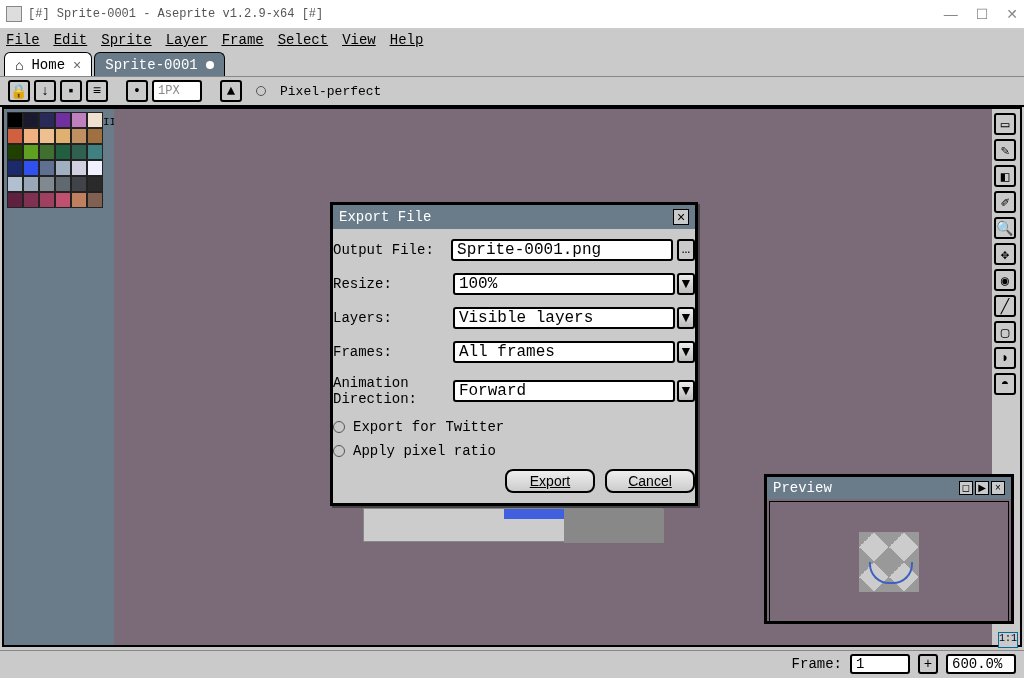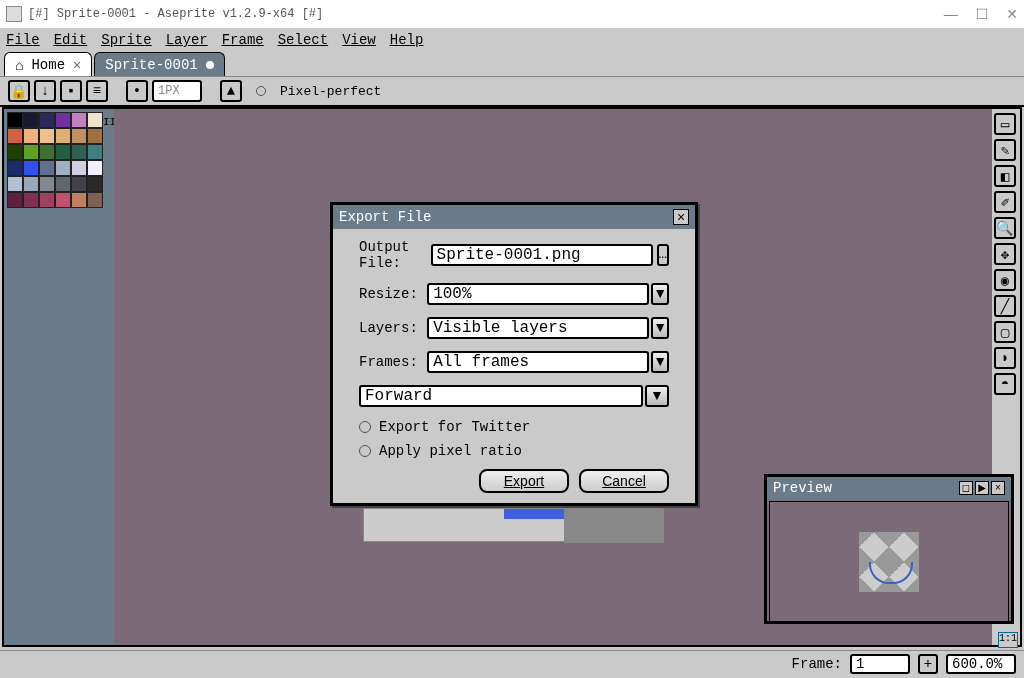--- a/index.html
+++ b/index.html
@@ -42,21 +42,21 @@
 .hex-btn { width: 100px; height: 20px; margin-top: 4px; background: #000; color: #fff; border: 2px solid #fff; border-radius: 10px; text-align: center; font-size: 12px; line-height: 16px; }
 
 .canvas { flex: 1; background: #7b6b78; position: relative; }
 
 .righttools { width: 28px; background: #cacaca; display: flex; flex-direction: column; gap: 4px; padding: 4px 2px; }
 .rtool { width: 22px; height: 22px; border: 2px solid #000; border-radius: 3px; background: #cacaca; display: flex; align-items: center; justify-content: center; cursor: pointer; }
 
 .dialog { position: absolute; left: 330px; top: 202px; width: 368px; background: #cacaca; border: 3px solid #000; box-shadow: 2px 2px 0 #444; }
 .dialog .dtitle { height: 24px; background: #6a7b8a; color: #fff; display: flex; align-items: center; padding: 0 6px; justify-content: space-between; }
 .dialog .dtitle .close { width: 16px; height: 16px; background: #cacaca; border: 1px solid #000; font-family: Arial; text-align: center; line-height: 14px; color: #000; cursor: pointer; }
-.dialog .body { padding: 10px 26px; }
+.dialog .body { padding: 10px 0; }
 .drow { display: flex; align-items: center; margin-bottom: 12px; }
 .drow .lbl { width: 170px; }
 .drow .inp { flex: 1; height: 22px; background: #fff; border: 2px solid #000; border-radius: 3px; padding: 0 4px; font-size: 16px; }
 .drow .dd { width: 24px; height: 22px; background: linear-gradient(#eee,#bbb); border: 2px solid #000; border-radius: 3px; margin-left: 2px; text-align: center; cursor: pointer; font-family: Arial; }
 .drow .browse { width: 24px; height: 22px; background: #cacaca; border: 2px solid #000; border-radius: 3px; margin-left: 4px; text-align: center; cursor: pointer; }
 .chk { display: flex; align-items: center; gap: 8px; margin-bottom: 8px; }
 .chk .box { width: 12px; height: 12px; border: 1px solid #555; border-radius: 50%; }
 .dbtns { display: flex; justify-content: flex-end; gap: 10px; margin-top: 10px; }
 .dbtns button { width: 90px; height: 24px; background: linear-gradient(#eee,#ccc); border: 2px solid #000; border-radius: 8px; cursor: pointer; text-decoration: underline; font-family: Liberation Sans, sans-serif; }
 
@@ -259,20 +259,21 @@
       <span class="lbl">Layers:</span>
       <input class="inp" value="Visible layers" style="">
       <div class="dd">▼</div>
     </div>
     <div class="drow">
       <span class="lbl">Frames:</span>
       <input class="inp" value="All frames" style="">
       <div class="dd">▼</div>
     </div>
     <div class="drow">
+      <span class="lbl">Animation Direction:</span>
       <input class="inp" value="Forward" style="">
       <div class="dd">▼</div>
     </div>
     <div class="chk">
       <div class="box"></div>
       <span>Export for Twitter</span>
     </div>
     <div class="chk">
       <div class="box"></div>
       <span>Apply pixel ratio</span>

